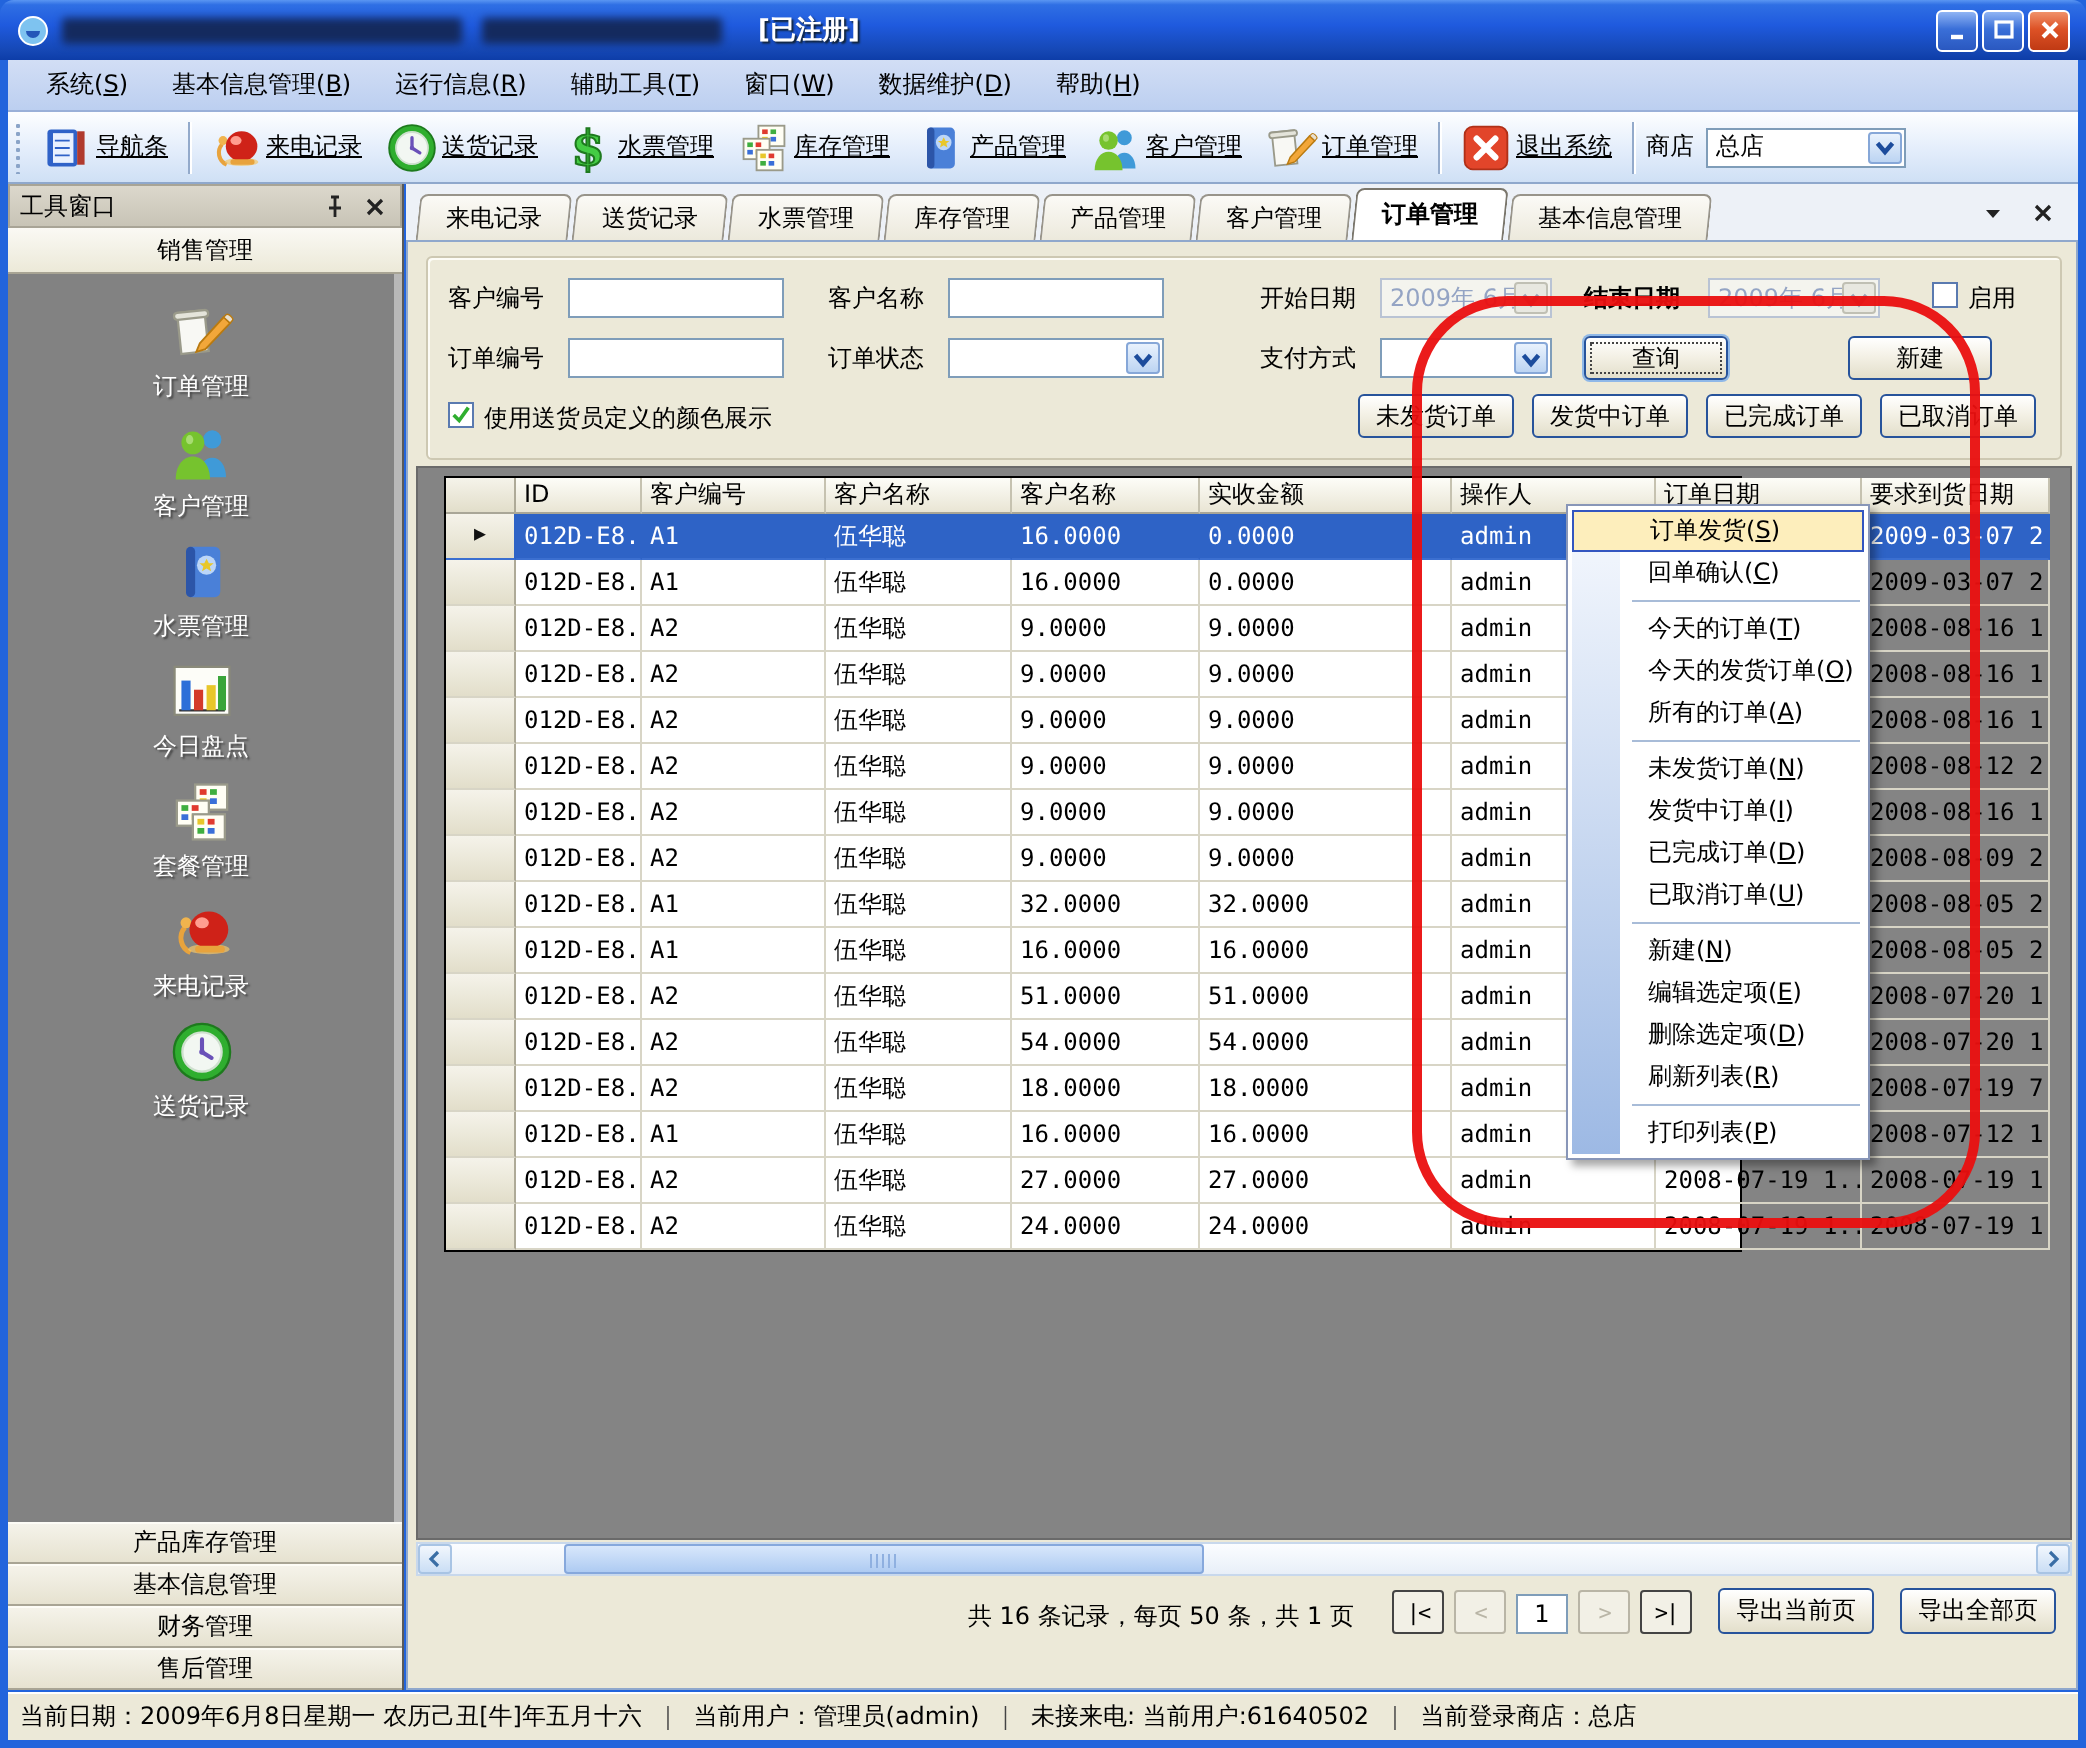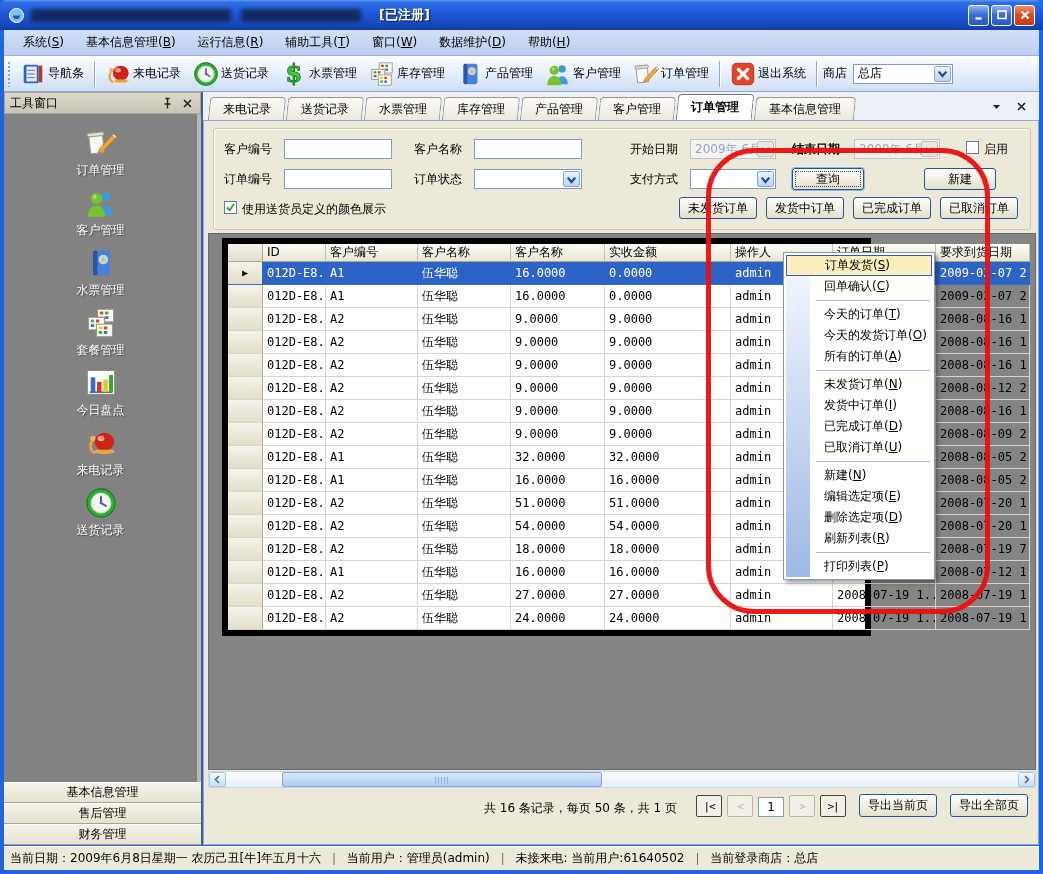--- a/index.html
+++ b/index.html
@@ -24,21 +24,21 @@
     display:flex;align-items:center;padding-left:8px;border-bottom:1px solid #9ab0d8;}
   .mb-item{padding:3px 11px;cursor:default;}
   .mb-item u{text-decoration:underline;}
   
   .toolbar{position:absolute;left:4px;top:56px;width:1035px;height:36px;
     background:linear-gradient(180deg,#fdfeff,#e3edfb 55%,#cfe0f5);border-bottom:1px solid #8fa8cc;
     display:flex;align-items:center;}
   .tb-grip{width:4px;height:26px;margin:0 3px;background-image:radial-gradient(circle,#8aa4c8 1px,transparent 1.2px);
     background-size:4px 4px;}
   .tb-buttons{display:flex;align-items:center;height:100%;}
-  .tb-btn{display:flex;align-items:center;height:30px;padding:0 5px;margin:0 1px;border-radius:3px;cursor:default;}
+  .tb-btn{display:flex;align-items:center;height:30px;padding:0 5px;margin:0 1px;border-radius:3px;cursor:default;text-decoration:underline;}
   .tb-ico{width:26px;height:26px;display:block;margin-right:2px;}
   .tb-ico svg{width:26px;height:26px;display:block;}
   .tb-sep{width:1px;height:26px;background:#93aacb;box-shadow:1px 0 0 #fff;margin:0 4px;}
   .shop-group{display:flex;align-items:center;gap:6px;margin-left:2px;}
   .shop-combo{width:100px;}
   
   .combo{height:20px;background:#fff;border:1px solid #7f9db9;display:flex;align-items:center;padding-left:4px;}
   .combo .cval{flex:1;overflow:hidden;white-space:nowrap;}
   .arrow-btn{width:17px;height:16px;margin:1px;margin-left:auto;border:1px solid #86a7d8;border-radius:2px;
     background:linear-gradient(180deg,#e9f2fd,#bcd4f2);display:flex;align-items:center;justify-content:center;flex:0 0 auto;}
@@ -85,21 +85,21 @@
     background:linear-gradient(180deg,#ffffff,#f4f1e6 45%,#e3dfcb);border:1px solid #27539b;border-radius:3px;
     font:12px "DejaVu Sans","Liberation Sans",sans-serif;color:#000;cursor:default;padding:0 8px;}
   .xp-btn.focusd{box-shadow:0 0 0 1px #8fb8e8;outline:1px dotted #444;outline-offset:-4px;}
   .cbx{position:absolute;width:13px;height:13px;border:1px solid #5a7ab0;background:#fff;
     display:flex;align-items:center;justify-content:center;}
   .cbx svg{width:11px;height:11px;}
   .status-row{position:absolute;right:12px;top:68px;display:flex;gap:9px;}
   
   .grid-region{position:absolute;left:4px;top:112px;width:828px;height:537px;background:#848484;
     border:1px solid #6a6a6a;overflow:hidden;}
-  .grid-table{position:absolute;left:13px;top:4px;width:649px;background:#fff;border:6px solid #000000;}
+  .grid-table{position:absolute;left:13px;top:4px;width:649px;background:#fff;border:1px solid #000000;}
   .g-hrow{display:flex;height:18px;}
   .g-hc{flex:0 0 auto;background:linear-gradient(180deg,#fdfdf8,#e9e5d4);border-right:1px solid #c6c2b0;
     border-bottom:1px solid #a9a697;padding:0 4px;line-height:17px;overflow:hidden;white-space:nowrap;}
   .g-row{display:flex;height:23px;background:#fff;}
   .g-td{flex:0 0 auto;border-right:1px solid #d8d5c6;border-bottom:1px solid #d8d5c6;padding:0 4px;
     line-height:22px;overflow:hidden;white-space:nowrap;font-family:"DejaVu Sans Mono","DejaVu Sans",monospace;font-size:12px;}
   .g-sel{width:35px;background:linear-gradient(180deg,#f5f3ea,#e2deca);border-right:1px solid #aeaa98;
     text-align:center;color:#222;font-size:10px;line-height:22px;}
   .g-hrow .g-sel{border-bottom:1px solid #a9a697;}
   .g-row.sel .g-td{background:#2e63c6;color:#fff;border-right-color:#2e63c6;border-bottom-color:#3b6fd0;}
@@ -324,20 +324,21 @@
               <path d="M4.5 1.5h4M6.5 1.5v5M3.5 7h6M6.5 7v4.5" stroke="#222" stroke-width="1.4" fill="none"></path>
             </svg>
           </span>
           <span class="cap-btn">
             <svg viewBox="0 0 13 13">
               <path d="M3 3l7 7M10 3l-7 7" stroke="#222" stroke-width="1.6"></path>
             </svg>
           </span>
         </span>
     </div>
+    <div class="side-header">销售管理</div>
     <div class="side-body" id="sideBody">
         <div class="side-item">
           <span class="side-ico">
             <svg viewBox="0 0 28 28">
               <g transform="rotate(-6 10 14)">
                 <rect x="4" y="5" width="12" height="18" fill="#f8f8f4" stroke="#9a9a8a"></rect>
                 <path d="M4 5c-2 0-2 3 0 3h12c2 0 2-3 0-3z" fill="#e4e4da" stroke="#9a9a8a"></path>
               </g>
               <path d="M13 19L23.5 7.5l2.8 2.6L15.5 21.5l-4 1.2z" fill="#f2a73a" stroke="#b97a10" stroke-width="0.8"></path>
               <path d="M23.5 7.5l2.8 2.6 1-1.1c.8-.9-1.7-3.4-2.7-2.6z" fill="#e8e0d0" stroke="#b97a10" stroke-width="0.6"></path>
@@ -360,20 +361,33 @@
         <div class="side-item">
           <span class="side-ico">
             <svg viewBox="0 0 28 28">
               <rect x="7" y="3" width="15" height="22" rx="2.5" fill="#4a80d8"></rect>
               <rect x="7" y="3" width="4" height="22" rx="2" fill="#2c55a8"></rect>
               <circle cx="16" cy="11" r="4.2" fill="#bcd6f8"></circle>
               <path d="M16 8.2l1 2h2.1l-1.7 1.4.6 2.1-2-1.2-2 1.2.6-2.1-1.7-1.4h2.1z" fill="#e8c72a"></path>
             </svg>
           </span>
           <div class="side-lbl">水票管理</div>
+        </div>
+        <div class="side-item">
+          <span class="side-ico">
+            <svg viewBox="0 0 28 28">
+              <rect x="2" y="3" width="24" height="21" fill="#fdfdf8" stroke="#8a8a7a"></rect>
+              <path d="M4 22h20" stroke="#333"></path>
+              <rect x="5" y="9" width="4" height="13" fill="#2d6fd8"></rect>
+              <rect x="10.5" y="13" width="4" height="9" fill="#d43a2a"></rect>
+              <rect x="16" y="11" width="4" height="11" fill="#e8c72a"></rect>
+              <rect x="21" y="7" width="3.5" height="15" fill="#3aa53a"></rect>
+            </svg>
+          </span>
+          <div class="side-lbl">今日盘点</div>
         </div>
         <div class="side-item">
           <span class="side-ico">
             <svg viewBox="0 0 28 28">
               <rect x="11" y="2" width="14" height="11" fill="#fffef4" stroke="#9a9a8a"></rect>
               <rect x="13" y="4" width="3" height="2.5" fill="#e03a2e"></rect>
               <rect x="17.5" y="4" width="3" height="2.5" fill="#3fae3f"></rect>
               <rect x="13" y="8" width="3" height="2.5" fill="#e8c72a"></rect>
               <rect x="17.5" y="8" width="3" height="2.5" fill="#3a6fd8"></rect>
               <rect x="3" y="9" width="14" height="11" fill="#fffef4" stroke="#9a9a8a"></rect>
@@ -386,33 +400,20 @@
               <rect x="16.5" y="17" width="3" height="2.5" fill="#e03a2e"></rect>
               <rect x="12" y="21" width="3" height="2.5" fill="#3fae3f"></rect>
               <rect x="16.5" y="21" width="3" height="2.5" fill="#3a6fd8"></rect>
             </svg>
           </span>
           <div class="side-lbl">套餐管理</div>
         </div>
         <div class="side-item">
           <span class="side-ico">
             <svg viewBox="0 0 28 28">
-              <rect x="2" y="3" width="24" height="21" fill="#fdfdf8" stroke="#8a8a7a"></rect>
-              <path d="M4 22h20" stroke="#333"></path>
-              <rect x="5" y="9" width="4" height="13" fill="#2d6fd8"></rect>
-              <rect x="10.5" y="13" width="4" height="9" fill="#d43a2a"></rect>
-              <rect x="16" y="11" width="4" height="11" fill="#e8c72a"></rect>
-              <rect x="21" y="7" width="3.5" height="15" fill="#3aa53a"></rect>
-            </svg>
-          </span>
-          <div class="side-lbl">今日盘点</div>
-        </div>
-        <div class="side-item">
-          <span class="side-ico">
-            <svg viewBox="0 0 28 28">
               <path d="M9 23c-4.5-2-5.5-7.5-2.5-11" stroke="#e8a33d" stroke-width="2.2" fill="none"></path>
               <circle cx="7" cy="10" r="2.4" fill="#f0b44e"></circle>
               <ellipse cx="17" cy="21.5" rx="9" ry="2.2" fill="#f4c66a" opacity="0.7"></ellipse>
               <ellipse cx="17" cy="13" rx="8.5" ry="8" fill="#cf2218"></ellipse>
               <ellipse cx="14" cy="10" rx="3" ry="2.4" fill="#ff9d8f"></ellipse>
               <rect x="11" y="20" width="13" height="3" rx="1.5" fill="#e8a33d"></rect>
             </svg>
           </span>
           <div class="side-lbl">来电记录</div>
         </div>
@@ -422,23 +423,24 @@
               <circle cx="14" cy="14" r="12.3" fill="#2fae2f" stroke="#1d7a1d"></circle>
               <circle cx="14" cy="14" r="8.6" fill="#f2f7f2" stroke="#cfe0cf"></circle>
               <path d="M14 8.5V14l4.2 2.6" stroke="#6a51b8" stroke-width="1.8" fill="none" stroke-linecap="round"></path>
               <circle cx="14" cy="14" r="1.2" fill="#6a51b8"></circle>
             </svg>
           </span>
           <div class="side-lbl">送货记录</div>
         </div>
       </div>
     <div class="side-groups" id="sideGroups">
+        <div class="side-group">产品库存管理</div>
         <div class="side-group">基本信息管理</div>
+        <div class="side-group">财务管理</div>
         <div class="side-group">售后管理</div>
-        <div class="side-group">财务管理</div>
       </div>
   </div>
 
   <div class="tabstrip">
     <div id="tabs" style="display:flex;align-items:flex-end;">
         <div class="tab"><span>来电记录</span></div>
         <div class="tab"><span>送货记录</span></div>
         <div class="tab"><span>水票管理</span></div>
         <div class="tab"><span>库存管理</span></div>
         <div class="tab"><span>产品管理</span></div>

